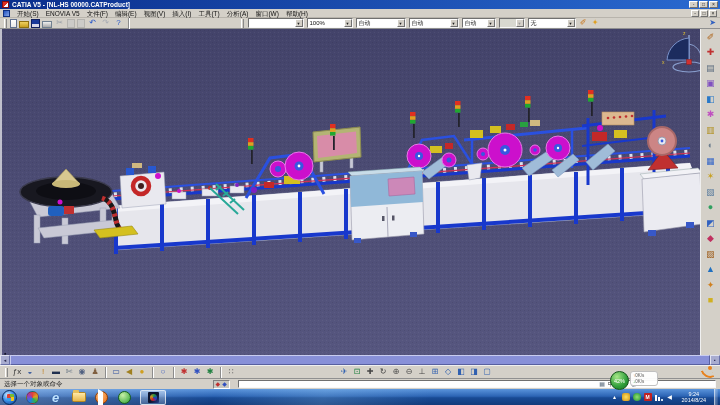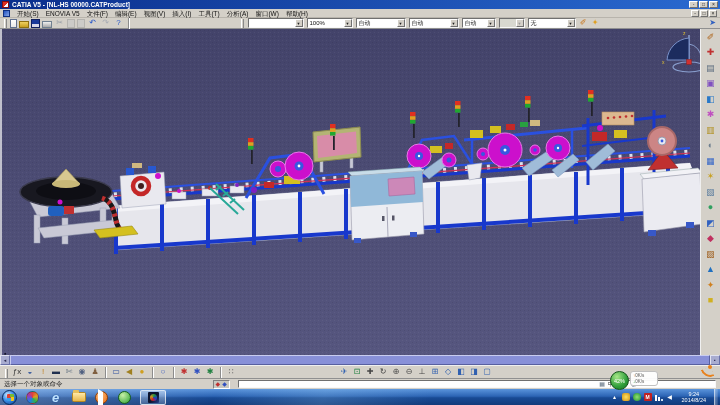--- a/index.html
+++ b/index.html
@@ -68,21 +68,21 @@
   #right-strip .rt-icon{width:13px;height:12px;display:flex;align-items:center;justify-content:center;font-size:9px;line-height:1;}
 
   
   #scrollrow{position:absolute;left:0;top:355px;width:720px;height:10px;background:#c4c6da;display:flex;align-items:center;}
   #scrollrow .sbtn{width:10px;height:10px;background:#a8acd0;border:1px solid;border-color:#e0e2f0 #6870a8 #6870a8 #e0e2f0;
     font-size:5px;line-height:8px;text-align:center;color:#2a2a50;flex:none;}
   #scrollrow .thumb{flex:1;height:10px;background:var(--scroll);border:1px solid;border-color:#c8ccf0 #5860a0 #5860a0 #c8ccf0;}
 
   
   #toolbar-bottom{position:absolute;left:0;top:365px;width:720px;height:13px;background:var(--chrome);
-    display:flex;align-items:flex-end;gap:1px;padding:0 3px;border-top:1px solid #f0f0f0;}
+    display:flex;align-items:center;gap:1px;padding:0 3px;border-top:1px solid #f0f0f0;}
   .bicon{width:12px;height:12px;display:inline-flex;align-items:center;justify-content:center;font-size:8px;line-height:1;}
   #view-tools{display:flex;align-items:center;gap:1px;margin-left:100px;}
   .catia-man{position:relative;width:14px;height:13px;margin-left:auto;margin-right:2px;}
   .catia-man::before{content:"";position:absolute;top:0;left:7px;width:4px;height:4px;border-radius:50%;background:#e8821e;}
   .catia-man::after{content:"";position:absolute;top:3px;left:1px;width:9px;height:8px;border:2px solid #e8821e;
     border-top:none;border-right:none;border-radius:0 0 0 10px;transform:rotate(-18deg);}
 
   
   #statusbar{position:absolute;left:0;top:378px;width:720px;height:11px;background:var(--chrome);
     display:flex;align-items:center;padding:0 4px;border-top:1px solid #909090;font-size:6.5px;color:#222;}

